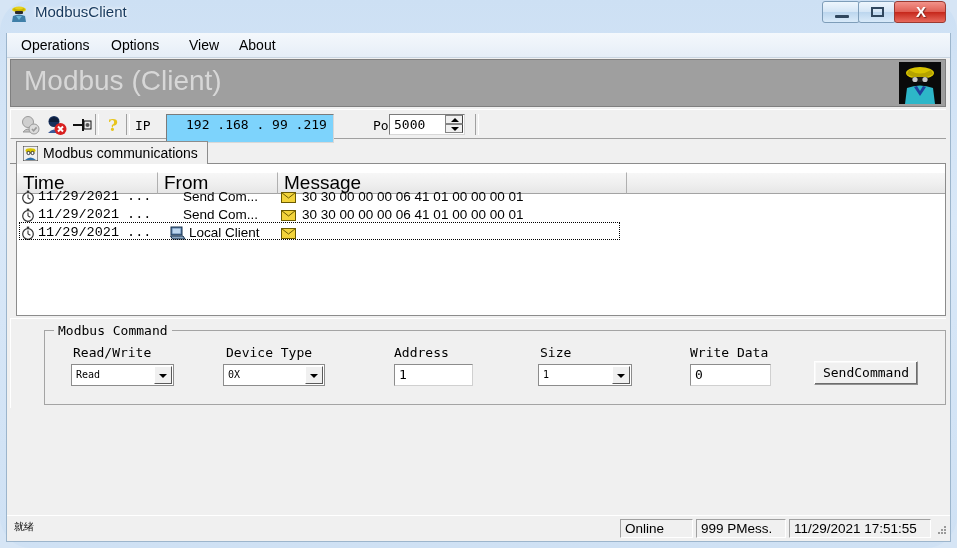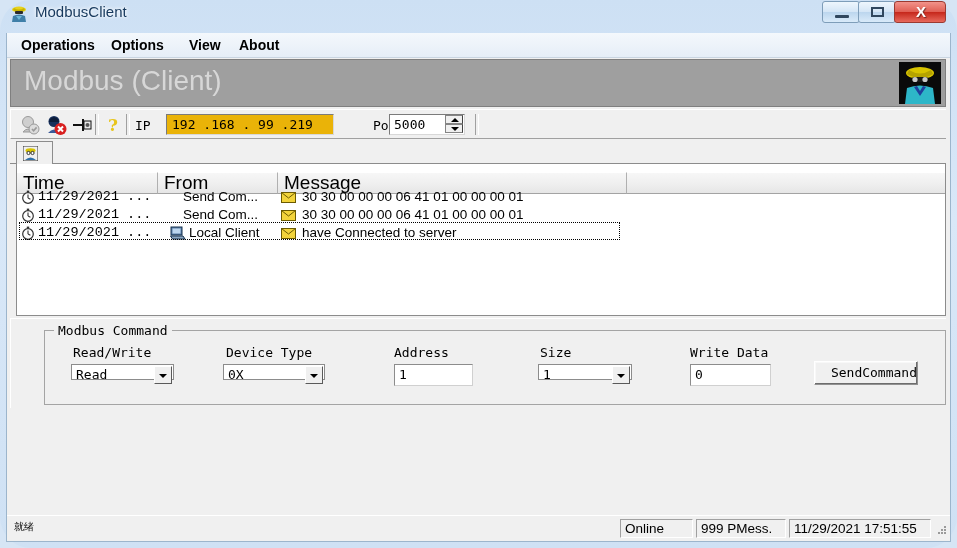--- a/index.html
+++ b/index.html
@@ -73,21 +73,20 @@
     box-sizing: border-box;
   }
 
   
   #menubar {
     position: absolute; left: 0; top: 0;
     width: 943px; height: 25px;
     background: linear-gradient(to bottom, #f4f8fc 0%, #e6eef7 100%);
     border-bottom: 1px solid #c9d5e1;
     box-sizing: border-box;
-    font-weight: bold;
   }
   .menu-item {
     position: absolute; top: 3px;
     font-size: 14px; color: #000000;
     padding: 1px 6px;
     white-space: nowrap;
   }
 
   
   #banner {
@@ -127,30 +126,30 @@
     border-left: 1px solid #a0a0a0;
     border-right: 1px solid #ffffff;
   }
   #ip-label {
     position: absolute; left: 124px; top: 8px;
     font-family: "DejaVu Sans Mono", monospace;
     font-size: 13px; color: #000;
   }
   #ip-box {
     position: absolute; left: 155px; top: 4px;
-    width: 168px; height: 21px;
-    background: #eab308;
+    width: 168px; height: 29px;
+    background: #7dd3fc;
     border: 1px solid #7b7b7b;
     border-right-color: #d8d8d8;
     border-bottom-color: #d8d8d8;
     box-sizing: border-box;
     font-family: "DejaVu Sans Mono", monospace;
     font-size: 13px; color: #000;
     line-height: 19px;
-    padding-left: 5px;
+    padding-left: 19px;
     white-space: pre;
   }
   #port-label {
     position: absolute; left: 338px; top: 8px;
     font-family: "DejaVu Sans Mono", monospace;
     font-size: 13px; color: #000; margin-left: 24px;
   }
   #port-box {
     position: absolute; left: 378px; top: 4px;
     width: 76px; height: 21px;
@@ -300,26 +299,26 @@
     font-size: 13px; color: #000; text-align: center;
   }
   .field-label {
     position: absolute;
     font-family: "DejaVu Sans Mono", monospace;
     font-size: 13px; color: #000;
     white-space: nowrap;
   }
   .combo {
     position: absolute;
-    height: 16px;
+    height: 22px;
     background: #ffffff;
     border: 1px solid #8c8c8c;
     box-sizing: border-box;
     font-family: "DejaVu Sans Mono", monospace;
-    font-size: 13px; color: #000;
+    font-size: 10px; color: #000;
     line-height: 20px;
     padding-left: 4px;
     white-space: nowrap;
   }
   .combo-btn {
     position: absolute; right: 1px; top: 1px;
     width: 18px; height: 18px;
     background: #f0f0f0;
     border: 1px solid #ffffff;
     border-right-color: #5a5a5a;
@@ -350,21 +349,21 @@
     position: absolute; left: 803px; top: 42px;
     width: 104px; height: 24px;
     background: #f0f0f0;
     border: 1px solid #919191;
     border-top-color: #ffffff;
     border-left-color: #ffffff;
     box-shadow: inset -1px -1px 0 #6d6d6d, inset 1px 1px 0 #f8f8f8;
     box-sizing: border-box;
     font-family: "DejaVu Sans Mono", monospace;
     font-size: 13px; color: #000;
-    text-align: right;
+    text-align: center;
     line-height: 22px;
   }
 
   
   #statusbar {
     position: absolute; left: 0; top: 482px;
     width: 943px; height: 25px;
     background: #f0f0f0;
     border-top: 1px solid #ffffff;
     box-sizing: border-box;
@@ -483,20 +482,21 @@
     <div id="tabstrip">
       <div id="tab-underline"></div>
       <div id="tab-comm">
         <svg id="tab-icon" viewBox="0 0 15 15">
           <rect x="0" y="0" width="15" height="15" fill="#f0f0f0" stroke="#333"></rect>
           <ellipse cx="7.5" cy="4.5" rx="5" ry="2.2" fill="#d8c400"></ellipse>
           <circle cx="5.5" cy="7" r="1.6" fill="#fff" stroke="#333"></circle>
           <circle cx="9.5" cy="7" r="1.6" fill="#fff" stroke="#333"></circle>
           <path d="M2 14 Q7.5 9 13 14 Z" fill="#2f6fa8"></path>
         </svg>
+        <span>Modbus communications</span>
       </div>
     </div>
 
     <div id="listview">
       <div id="lv-header">
         <div class="lv-col" style="left:0px;width:141px">Time</div>
         <div class="lv-col" style="left:141px;width:120px">From</div>
         <div class="lv-col" style="left:261px;width:349px">Message</div>
         <div class="lv-col" style="left:610px;width:320px;border-right:none"></div>
       </div>
@@ -541,21 +541,20 @@
         <svg class="pc-icon" viewBox="0 0 16 14">
           <rect x="1" y="1" width="11" height="8" fill="#5b7fa8" stroke="#16324f"></rect>
           <rect x="2.5" y="2.5" width="8" height="5" fill="#bcd6ee"></rect>
           <path d="M0.5 10 L13 10 L15 13 L2.5 13 Z" fill="#8fa9c4" stroke="#16324f"></path>
         </svg>
         <span class="cell-from" style="left:172px">Local Client</span>
         <svg class="env-icon" viewBox="0 0 15 11">
           <rect x="0.5" y="0.5" width="14" height="10" fill="#f2d33a" stroke="#6b5a00"></rect>
           <path d="M0.5 0.5 L7.5 6 L14.5 0.5" fill="none" stroke="#6b5a00"></path>
         </svg>
-        <span class="cell-msg">have Connected to server</span>
       </div>
 
       <div id="focus-row"></div>
     </div>
 
     <div id="cmd-panel">
       <div id="groupbox"></div>
       <div id="group-legend">Modbus Command</div>
 
       <div class="field-label" style="left:62px;top:26px">Read/Write</div>

